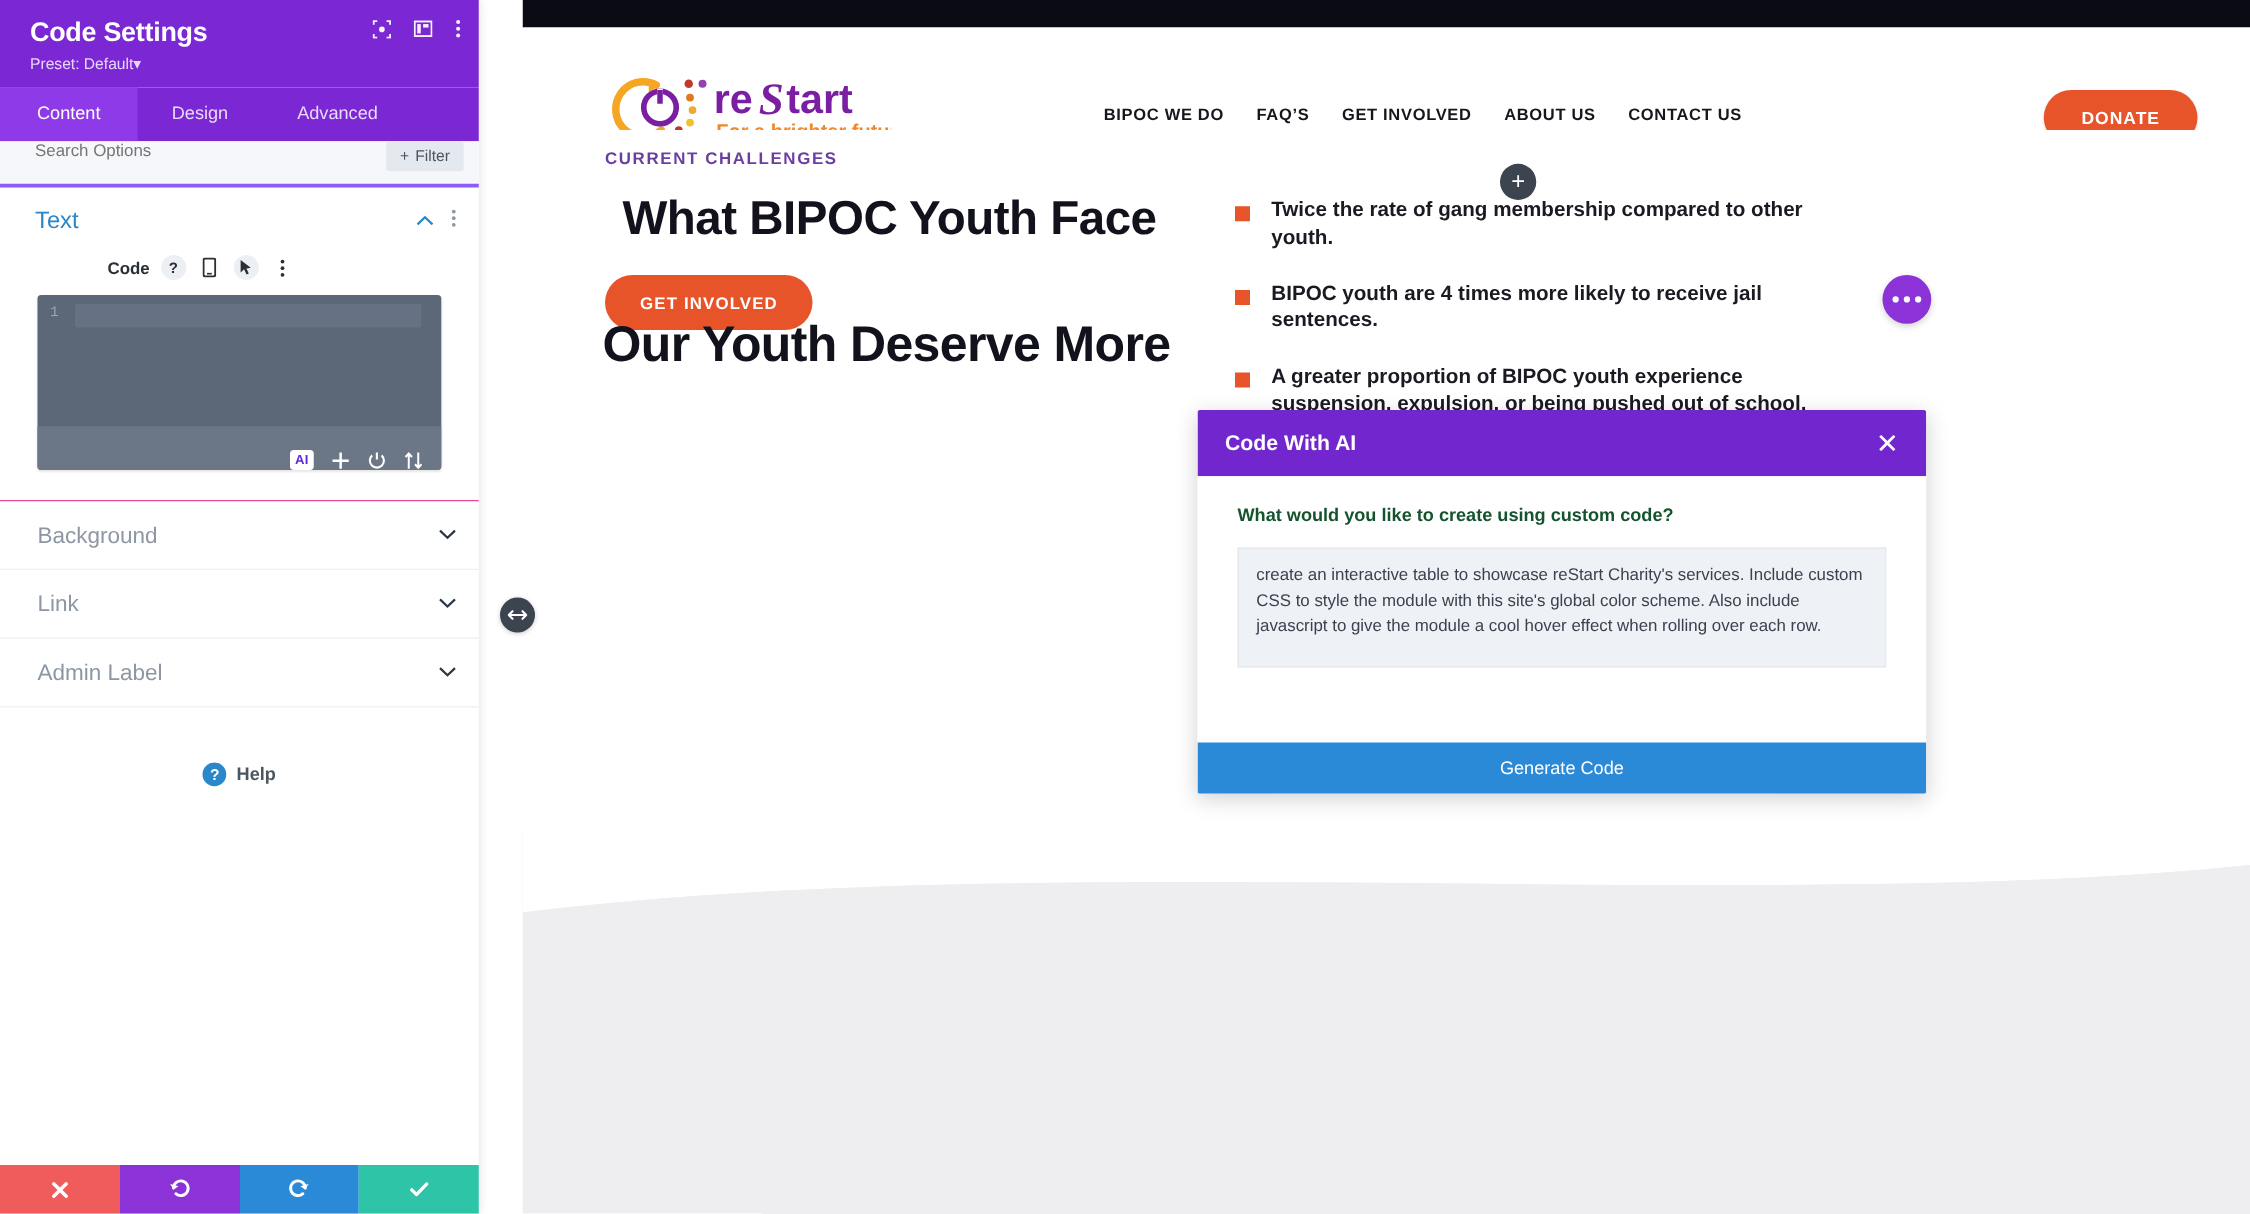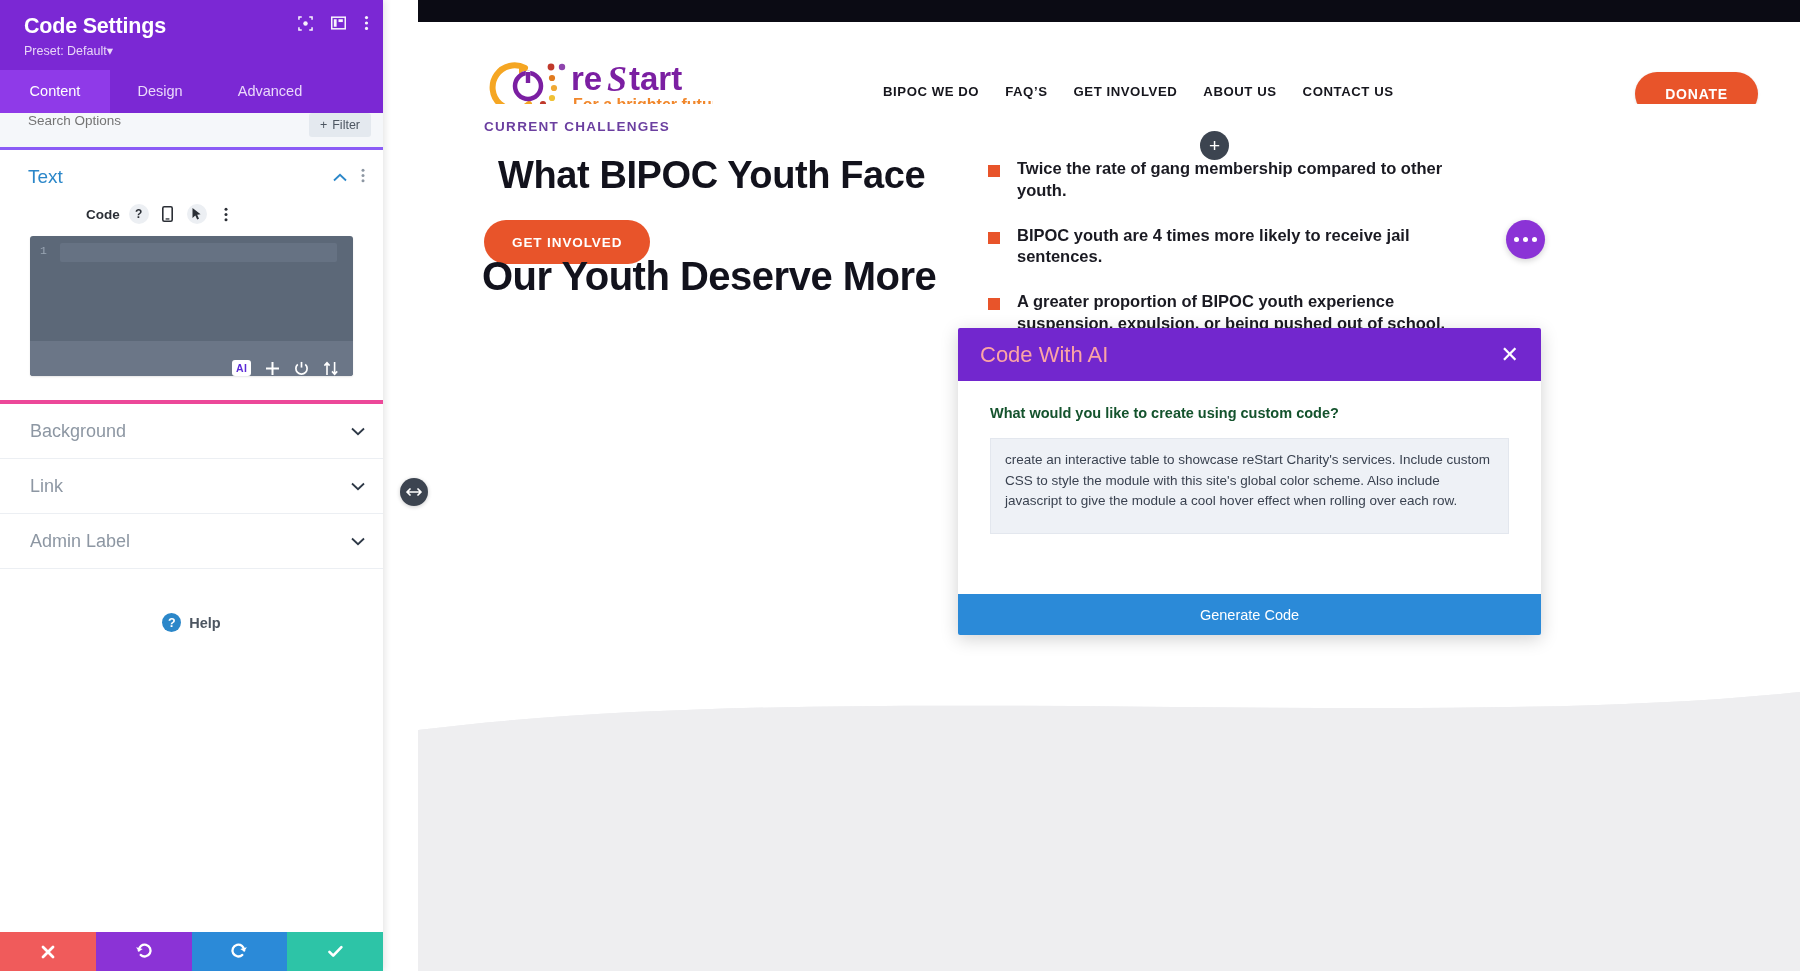--- a/index.html
+++ b/index.html
@@ -101,21 +101,21 @@
   
   .ai-modal {
     position:absolute; left:540px; top:328px; width:583px;
     background:#fff; box-shadow:0 4px 18px rgba(0,0,0,.18);
     z-index:40; border-radius:2px; overflow:hidden;
   }
   .ai-head {
     background:#7227ce; height:53px; display:flex; align-items:center;
     padding:0 22px; justify-content:space-between;
   }
-  .ai-title { color:#fca5a5; font-size:22px; font-weight:normal; }
+  .ai-title { color:#ffffff; font-size:17px; font-weight:bold; }
   .ai-close {
     color:#fff; font-size:22px; line-height:1; cursor:pointer;
     background:none; border:none; font-family:"Liberation Sans",sans-serif;
   }
   .ai-body { padding:24px 32px 22px 32px; background:#fff; }
   .ai-q { font-size:14.5px; font-weight:bold; color:#14532d; margin-bottom:17px; }
   .ai-ta {
     width:100%; height:96px; background:#eef1f6; border:1px solid #e3e7ee;
     resize:none; padding:11px 14px; font-size:13.5px; line-height:1.52;
     color:#3a4250; font-family:"Liberation Sans",sans-serif; outline:none;
@@ -157,21 +157,21 @@
   }
   .p-search-in {
     border:none; background:transparent; outline:none; font-size:13.5px;
     color:#9aa3ad; font-family:"Liberation Sans",sans-serif; width:240px;
   }
   .p-filter {
     background:#e4e9ef; color:#4c5560; font-size:12.5px; border-radius:3px;
     padding:5px 11px; cursor:pointer; display:flex; align-items:center; gap:5px;
   }
 
-  .sec-text { padding:16px 0 0 0; border-bottom:4px solid #ec4899; }
+  .sec-text { padding:16px 0 0 0; border-bottom:1px solid #ec4899; }
   .sec-head {
     display:flex; align-items:center; justify-content:space-between;
     padding:0 18px 0 28px;
   }
   .sec-title { color:#2b87c9; font-size:19px; }
   .sec-head-ic { display:flex; gap:14px; align-items:center; }
 
   .code-label-row {
     display:flex; align-items:center; gap:9px; padding:16px 0 0 38px;margin-left:48px;
   }

